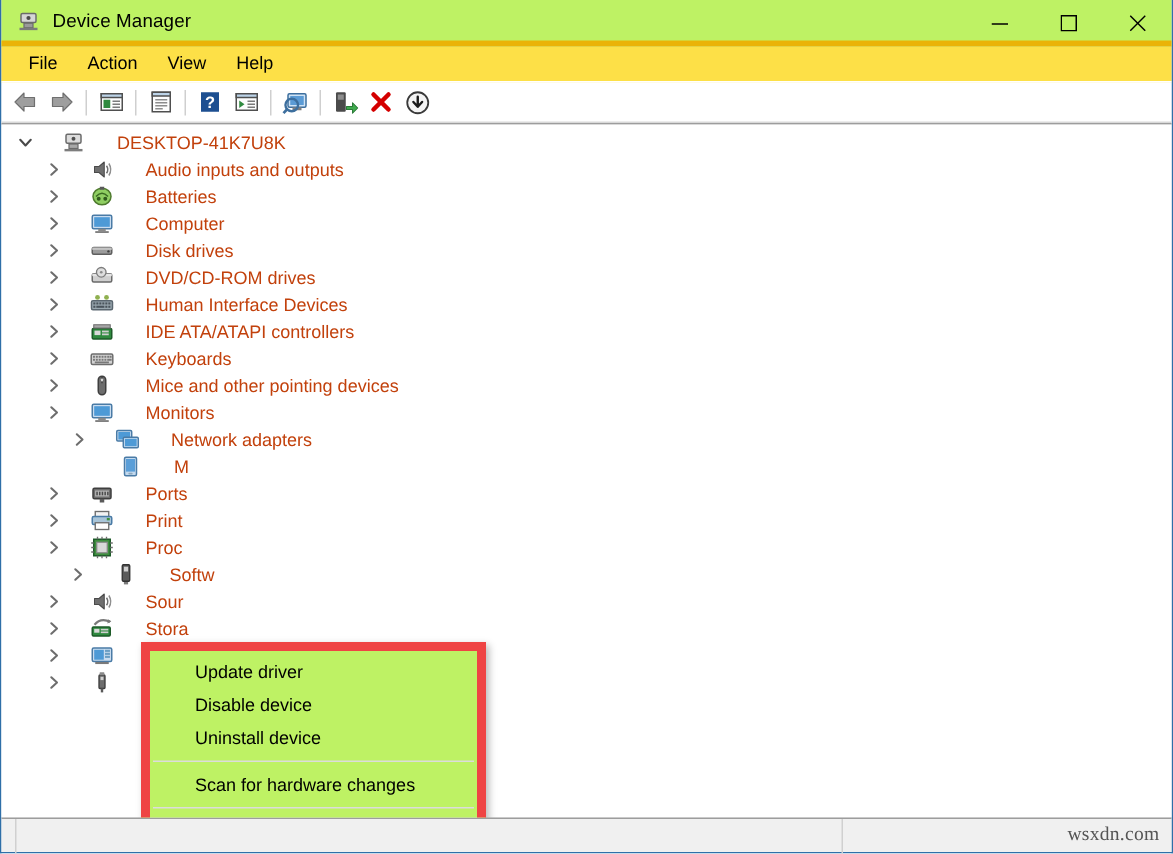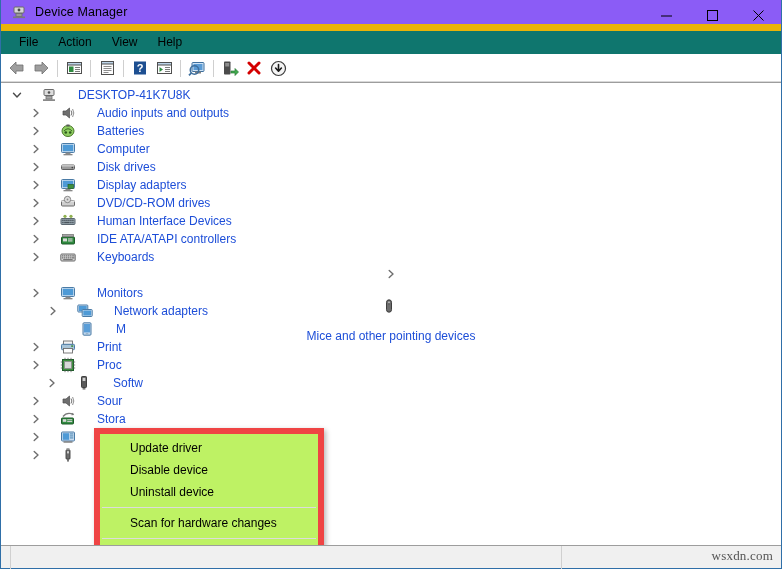--- a/index.html
+++ b/index.html
@@ -15,22 +15,22 @@
     width: 782px; height: 569px;
     background: #ffffff;
     border: 1px solid #2f6fa8;
     border-top: none;
     display: flex; flex-direction: column;
   }
 
   
   #titlebar {
     height: 31px; min-height: 31px;
-    background: #8b5cf6;
-    border-bottom: 7px solid #eab308;
+    background: #bef264;
+    border-bottom: 4px solid #eab308;
     display: flex; align-items: center;
     position: relative;
   }
   #title-icon {
     width: 16px; height: 16px;
     margin-left: 10px; margin-right: 8px;
     position: relative;
   }
   #title-text {
     font-size: 12.5px; color: #000000;
@@ -43,21 +43,21 @@
   .winbtn {
     width: 46px; height: 31px;
     display: flex; align-items: center; justify-content: center;
     font-size: 13px; color: #000;
     font-family: "DejaVu Sans", sans-serif;
   }
 
   
   #menubar {
     height: 24px; min-height: 24px;
-    background: #0f766e;
+    background: #fde047;
     display: flex; align-items: center;
     padding-left: 8px;
     border-bottom: 1px solid #ffffff;
   }
   .menuitem {
     font-size: 12px; color: #000;
     padding: 3px 10px 4px 10px;
     line-height: 1;
   }
 
@@ -86,21 +86,21 @@
     overflow: hidden;
   }
   #tree {
     position: absolute; inset: 0;
     padding-top: 3px;
     background: #fff;
   }
   .row {
     height: 18px;
     display: flex; align-items: center;
-    font-size: 12px; color: #1d4ed8;
+    font-size: 12px; color: #c2410c;
     white-space: nowrap;
     position: relative;
     gap: 16px;
   }
   .chev {
     width: 16px; height: 16px;
     display: flex; align-items: center; justify-content: center;
     flex: 0 0 16px;
   }
   .chev svg { display: block; }
@@ -379,37 +379,20 @@
           <span class="lbl">Disk drives</span>
         </div>
         <div class="row" style="padding-left: 27px;">
           <span class="chev">
             <svg width="10" height="10" viewBox="0 0 10 10">
               <path d="M3.2 1.5 L7 5 L3.2 8.5" fill="none" stroke="#6e6e6e" stroke-width="1.4" stroke-linecap="round" stroke-linejoin="round"></path>
             </svg>
           </span>
           <span class="icn">
             <svg width="16" height="16" viewBox="0 0 16 16">
-              <rect x="1.5" y="2.5" width="13" height="9" rx="1" fill="#c9dcef" stroke="#4a7ba6" stroke-width="1"></rect>
-              <rect x="2.8" y="3.8" width="10.4" height="6.4" fill="#4e9ad6"></rect>
-              <rect x="5.5" y="11.5" width="5" height="1.6" fill="#8a8a8a"></rect>
-              <rect x="3.5" y="13.1" width="9" height="1.2" fill="#7a7a7a"></rect>
-              <rect x="8" y="7.5" width="5.5" height="4" fill="#3e8f3e" stroke="#246224" stroke-width="0.7"></rect>
-            </svg>
-          </span>
-          <span class="lbl">Display adapters</span>
-        </div>
-        <div class="row" style="padding-left: 27px;">
-          <span class="chev">
-            <svg width="10" height="10" viewBox="0 0 10 10">
-              <path d="M3.2 1.5 L7 5 L3.2 8.5" fill="none" stroke="#6e6e6e" stroke-width="1.4" stroke-linecap="round" stroke-linejoin="round"></path>
-            </svg>
-          </span>
-          <span class="icn">
-            <svg width="16" height="16" viewBox="0 0 16 16">
               <rect x="1.5" y="5.5" width="13" height="5.5" rx="1" fill="#cfcfcf" stroke="#6a6a6a" stroke-width="1"></rect>
               <rect x="1.5" y="5.5" width="13" height="1.6" fill="#e4e4e4"></rect>
               <circle cx="7.5" cy="4.5" r="3.2" fill="#dedede" stroke="#7d7d7d" stroke-width="0.9"></circle>
               <circle cx="7.5" cy="4.5" r="0.9" fill="#8a8a8a"></circle>
             </svg>
           </span>
           <span class="lbl">DVD/CD-ROM drives</span>
         </div>
         <div class="row" style="padding-left: 27px;">
           <span class="chev">
@@ -477,21 +460,21 @@
                 <rect x="5.8" y="8.2" width="1.3" height="1.3"></rect>
                 <rect x="7.7" y="8.2" width="1.3" height="1.3"></rect>
                 <rect x="9.6" y="8.2" width="1.3" height="1.3"></rect>
                 <rect x="11.5" y="8.2" width="2.9" height="1.3"></rect>
                 <rect x="3.2" y="10" width="9.4" height="1.2"></rect>
               </g>
             </svg>
           </span>
           <span class="lbl">Keyboards</span>
         </div>
-        <div class="row" style=" flex-direction: column;">
+        <div class="row" style="padding-left: 27px;">
           <span class="chev">
             <svg width="10" height="10" viewBox="0 0 10 10">
               <path d="M3.2 1.5 L7 5 L3.2 8.5" fill="none" stroke="#6e6e6e" stroke-width="1.4" stroke-linecap="round" stroke-linejoin="round"></path>
             </svg>
           </span>
           <span class="icn">
             <svg width="16" height="16" viewBox="0 0 16 16">
               <rect x="5.5" y="1.8" width="5" height="12.4" rx="2.5" fill="#6d6d6d" stroke="#3e3e3e" stroke-width="1"></rect>
               <line x1="8" y1="2.2" x2="8" y2="6.5" stroke="#3e3e3e" stroke-width="0.9"></line>
               <rect x="7.3" y="3.3" width="1.4" height="2" rx="0.6" fill="#d8d8d8"></rect>
@@ -534,20 +517,42 @@
         <div class="row" style="padding-left: 46px;">
           <span class="chev"></span>
           <span class="icn">
             <svg width="16" height="16" viewBox="0 0 16 16">
               <rect x="4" y="1.8" width="8" height="12.4" rx="1" fill="#c3d9ee" stroke="#4a7ba6" stroke-width="1"></rect>
               <rect x="5" y="3" width="6" height="8.4" fill="#5a9ed8"></rect>
               <rect x="6.6" y="12.2" width="2.8" height="1.1" rx="0.5" fill="#8fa9be"></rect>
             </svg>
           </span>
           <span class="lbl">M</span>
+        </div>
+        <div class="row" style="padding-left: 27px;">
+          <span class="chev">
+            <svg width="10" height="10" viewBox="0 0 10 10">
+              <path d="M3.2 1.5 L7 5 L3.2 8.5" fill="none" stroke="#6e6e6e" stroke-width="1.4" stroke-linecap="round" stroke-linejoin="round"></path>
+            </svg>
+          </span>
+          <span class="icn">
+            <svg width="16" height="16" viewBox="0 0 16 16">
+              <rect x="2" y="4.5" width="12" height="7" rx="1" fill="#6d6d6d" stroke="#3e3e3e" stroke-width="1"></rect>
+              <rect x="3.4" y="6" width="9.2" height="4" fill="#b5b5b5"></rect>
+              <g fill="#4a4a4a">
+                <rect x="4.2" y="6.8" width="1" height="2.4"></rect>
+                <rect x="6" y="6.8" width="1" height="2.4"></rect>
+                <rect x="7.8" y="6.8" width="1" height="2.4"></rect>
+                <rect x="9.6" y="6.8" width="1" height="2.4"></rect>
+                <rect x="11.4" y="6.8" width="1" height="2.4"></rect>
+              </g>
+              <rect x="6.5" y="11.5" width="3" height="2.5" fill="#5a5a5a"></rect>
+            </svg>
+          </span>
+          <span class="lbl">Ports</span>
         </div>
         <div class="row" style="padding-left: 27px;">
           <span class="chev">
             <svg width="10" height="10" viewBox="0 0 10 10">
               <path d="M3.2 1.5 L7 5 L3.2 8.5" fill="none" stroke="#6e6e6e" stroke-width="1.4" stroke-linecap="round" stroke-linejoin="round"></path>
             </svg>
           </span>
           <span class="icn">
             <svg width="16" height="16" viewBox="0 0 16 16">
               <rect x="3.5" y="2" width="9" height="3.5" fill="#f2f2f2" stroke="#6d6d6d" stroke-width="0.9"></rect>

